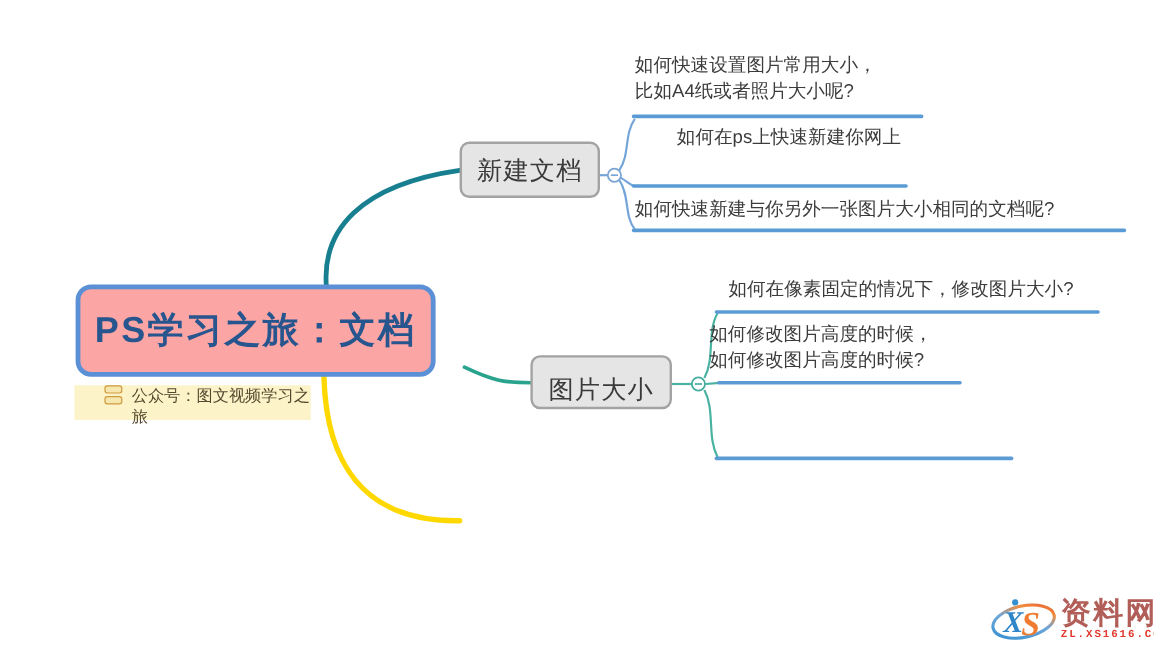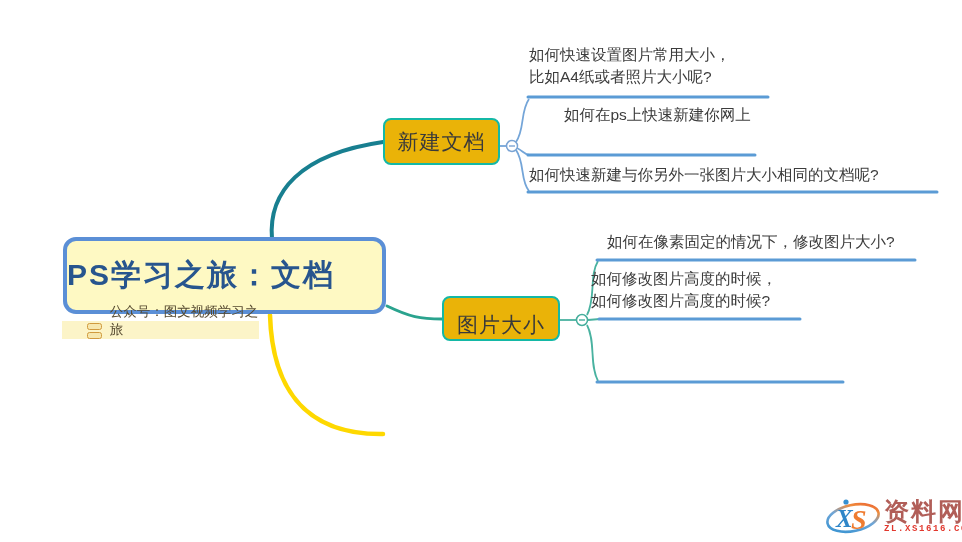--- a/index.html
+++ b/index.html
@@ -1,36 +1,36 @@
 <!DOCTYPE html>
 <html><head>
 <meta charset="utf-8">
 <style>
   html,body{margin:0;padding:0;background:#fff;}
   .canvas{position:relative;width:962px;height:542px;background:#ffffff;overflow:hidden;
           font-family:"Liberation Sans", sans-serif;}
   .curves{position:absolute;left:0;top:0;width:962px;height:542px;}
 
   
-  .root-node{position:absolute;left:63px;top:237px;width:323px;height:77px;box-sizing:border-box;
-    background:#fef9c3;border:4px solid #5b8fd6;border-radius:13px;
-    display:flex;align-items:center;justify-content:flex-start;
+  .root-node{position:absolute;left:63px;top:237px;width:300px;height:77px;box-sizing:border-box;
+    background:#fca5a5;border:4px solid #5b8fd6;border-radius:13px;
+    display:flex;align-items:center;justify-content:center;
     font-size:30px;font-weight:bold;color:#27558e;letter-spacing:2px;}
 
   
-  .topic{position:absolute;box-sizing:border-box;background:#eab308;border:2px solid #14b8a6;
+  .topic{position:absolute;box-sizing:border-box;background:#e5e5e5;border:2px solid #a3a3a3;
     border-radius:8px;display:flex;align-items:center;justify-content:center;
     font-size:21px;color:#3a3a3a;letter-spacing:1px;}
   .topic-new-doc{left:383px;top:118px;width:117px;height:47px;}
   .topic-img-size{left:442px;top:296px;width:118px;height:45px;align-items:flex-end;}
   .topic-tips{left:383px;top:410px;width:117px;height:47px;}
 
   
-  .tag{position:absolute;left:62px;top:321px;width:197px;height:18px;box-sizing:border-box;
-    background:#fcf4c8;display:flex;align-items:flex-end;gap:8px;padding-left:25px;
+  .tag{position:absolute;left:62px;top:321px;width:197px;height:29px;box-sizing:border-box;
+    background:#fcf4c8;display:flex;align-items:flex-start;gap:8px;padding-left:25px;
     font-size:13.5px;color:#55492f;}
   .tag-icon{width:16px;display:flex;flex-direction:column;gap:2px;}
   .tag-icon i{height:5px;border:1.3px solid #d09a3e;background:#f6e7ae;border-radius:2.5px;display:block;}
 
   
   .leaf{position:absolute;font-size:15.5px;line-height:22px;color:#3c3c3c;white-space:nowrap;}
 
   
   .watermark{position:absolute;left:824px;top:494px;display:flex;align-items:center;}
   .wm-text{display:flex;flex-direction:column;margin-left:2px;}

